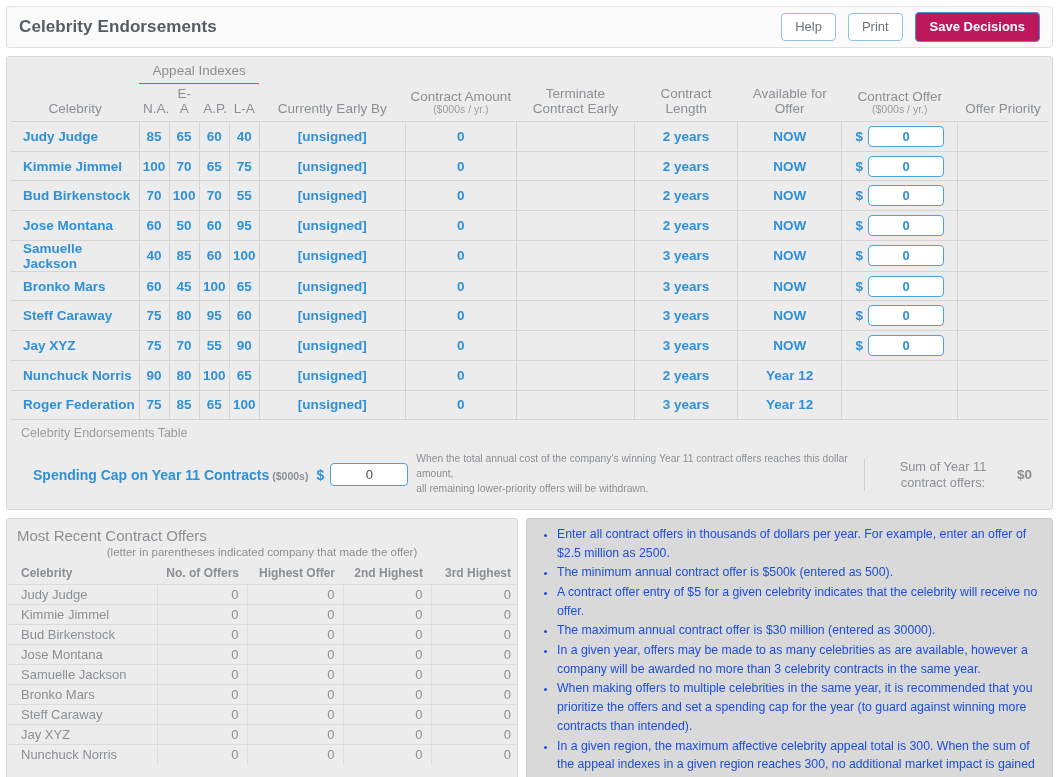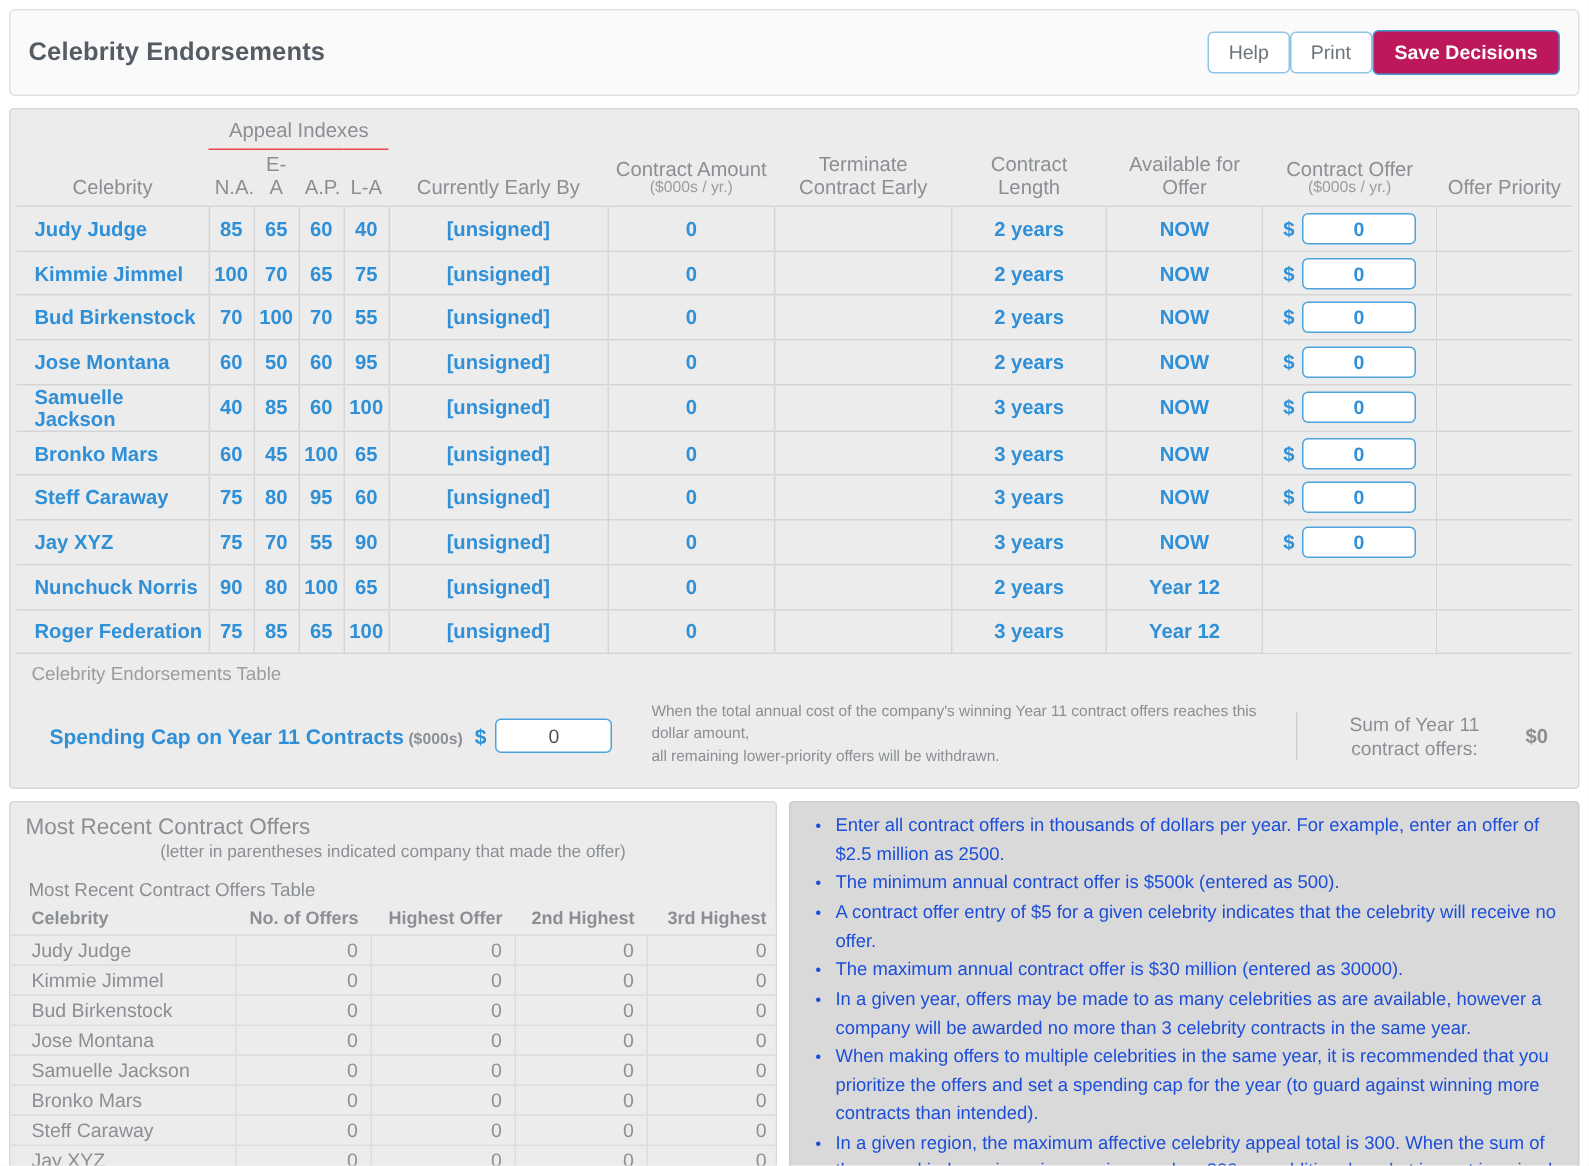--- a/index.html
+++ b/index.html
@@ -8,37 +8,37 @@
     width: 1059px; height: 777px;
     background: #ffffff;
     font-family: "Liberation Sans", sans-serif;
     overflow: hidden;
   }
   .page { width: 1059px; height: 777px; position: relative; background:#fff; }
 
   
   .titlebar {
     margin: 6px 6px 0 6px;
-    height: 58px;
+    height: 42px;
     background: #fafafa;
     border: 1px solid #e0e0e0;
     border-radius: 4px;
     display: flex;
     align-items: center;
     padding: 0 12px;
   }
   .titlebar h1 {
     margin: 0;
     font-size: 17px;
     font-weight: bold;
     color: #555c64;
     letter-spacing: .1px;
     flex: 1;
   }
-  .btns { display: flex; align-items: center; gap: 0; }
+  .btns { display: flex; align-items: center; gap: 12px; }
   .btn {
     font-family: "Liberation Sans", sans-serif;
     font-size: 13px;
     padding: 6px 13px;
     border-radius: 4px;
     cursor: pointer;
     line-height: 1.15;
     white-space: nowrap;
   }
   .btn-light {
@@ -151,21 +151,21 @@
     font-family: "Liberation Sans", sans-serif;
     font-size: 13px; color:#4a4f54; font-weight: normal;
     text-align:center;
     border:1px solid #4aa3da; border-radius:4px;
     background:#fff; height:23px; width:78px; padding:0 4px; outline:none;
   }
   .cap-note {
     font-size: 10.3px;
     color: #8b8f93;
     line-height: 1.45;
-    margin-left: 26px;
+    margin-left: 8px;
     max-width: 500px;
   }
   .cap-spacer { flex: 1; }
   .cap-sum {
     display:flex; align-items:center;
     border-left: 1px solid #cfcfcf;
     padding-left: 16px;
     margin-right: 8px;
   }
   .cap-sum .lbl {
@@ -513,21 +513,20 @@
         <div class="val">$0</div>
       </div>
     </div>
   </div>
 
   <div class="bottom">
 
     <div class="bl">
       <div class="bl-title">Most Recent Contract Offers</div>
       <div class="bl-sub">(letter in parentheses indicated company that made the offer)</div>
-      <div class="bl-caption">Most Recent Contract Offers Table</div>
       <table class="offers">
         <colgroup>
           <col style="width:150px">
             <col style="width:90px">
             <col style="width:96px">
             <col style="width:88px">
             <col style="width:88px">
         </colgroup>
         <thead>
             <tr id="offers-head">

